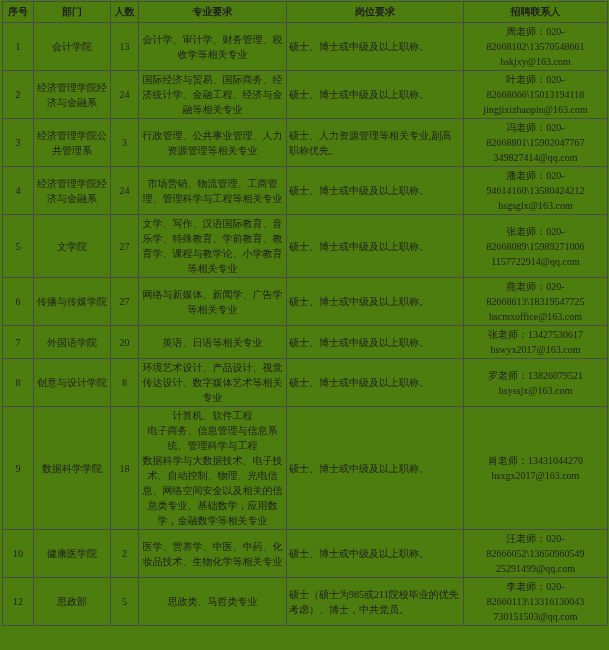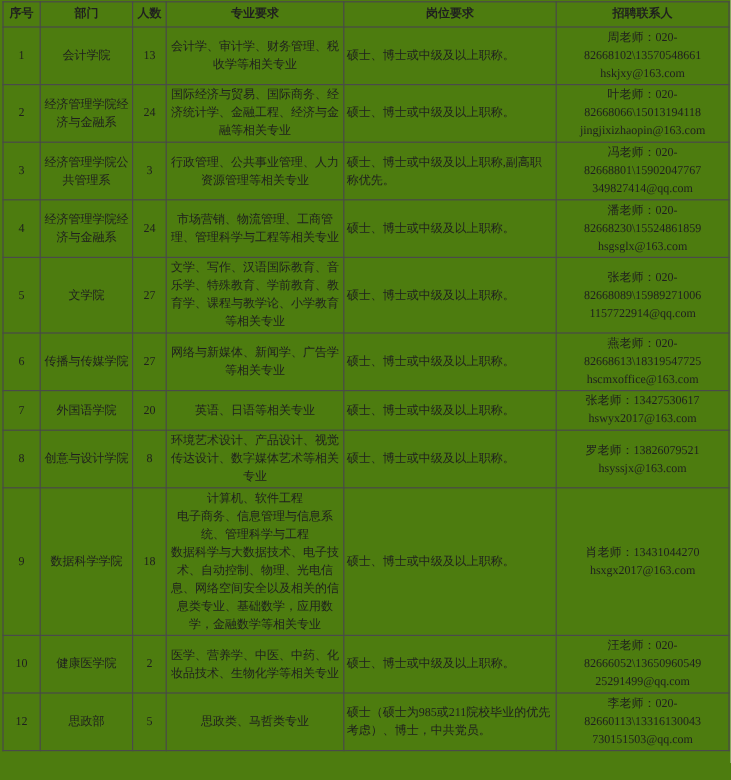--- a/index.html
+++ b/index.html
@@ -93,33 +93,33 @@
           <td class="c-requirement">硕士、博士或中级及以上职称。</td>
           <td class="c-contact">叶老师：020-
 82668066\15013194118
 jingjixizhaopin@163.com</td>
         </tr>
         <tr>
           <td class="c-no">3</td>
           <td class="c-dept">经济管理学院公共管理系</td>
           <td class="c-count">3</td>
           <td class="c-major">行政管理、公共事业管理、人力资源管理等相关专业</td>
-          <td class="c-requirement">硕士、博士或中级及以上职称,副高职称优先。</td>
+          <td class="c-requirement">硕士、人力资源管理等相关专业,副高职称优先。</td>
           <td class="c-contact">冯老师：020-
 82668801\15902047767
 349827414@qq.com</td>
         </tr>
         <tr>
           <td class="c-no">4</td>
           <td class="c-dept">经济管理学院经济与金融系</td>
           <td class="c-count">24</td>
           <td class="c-major">市场营销、物流管理、工商管理、管理科学与工程等相关专业</td>
           <td class="c-requirement">硕士、博士或中级及以上职称。</td>
           <td class="c-contact">潘老师：020-
-82668230\15524861859
+94614160\13580424212
 hsgsglx@163.com</td>
         </tr>
         <tr>
           <td class="c-no">5</td>
           <td class="c-dept">文学院</td>
           <td class="c-count">27</td>
           <td class="c-major align-left">文学、写作、汉语国际教育、音乐学、特殊教育、学前教育、教育学、课程与教学论、小学教育等相关专业</td>
           <td class="c-requirement">硕士、博士或中级及以上职称。</td>
           <td class="c-contact">张老师：020-
 82668089\15989271006

